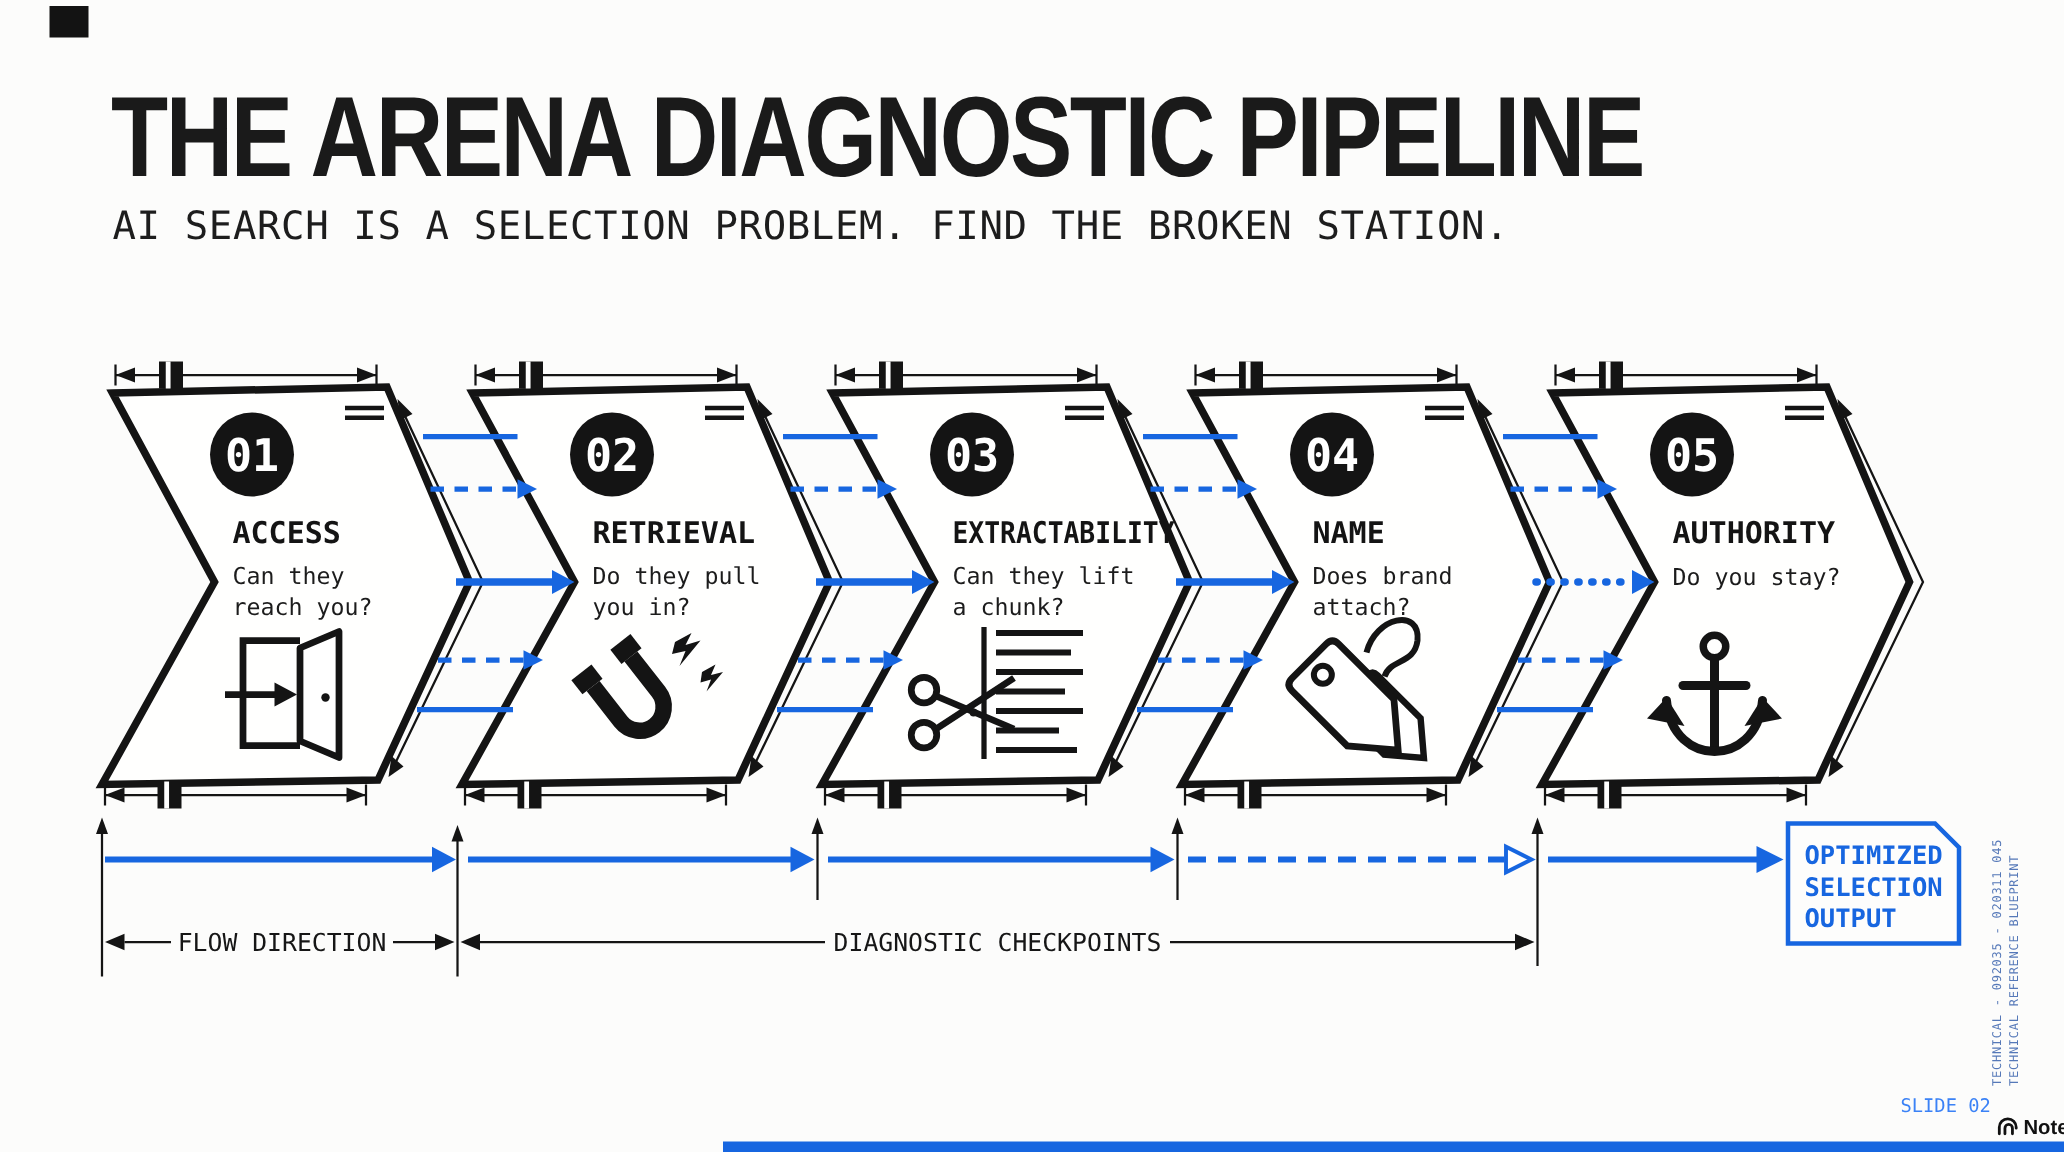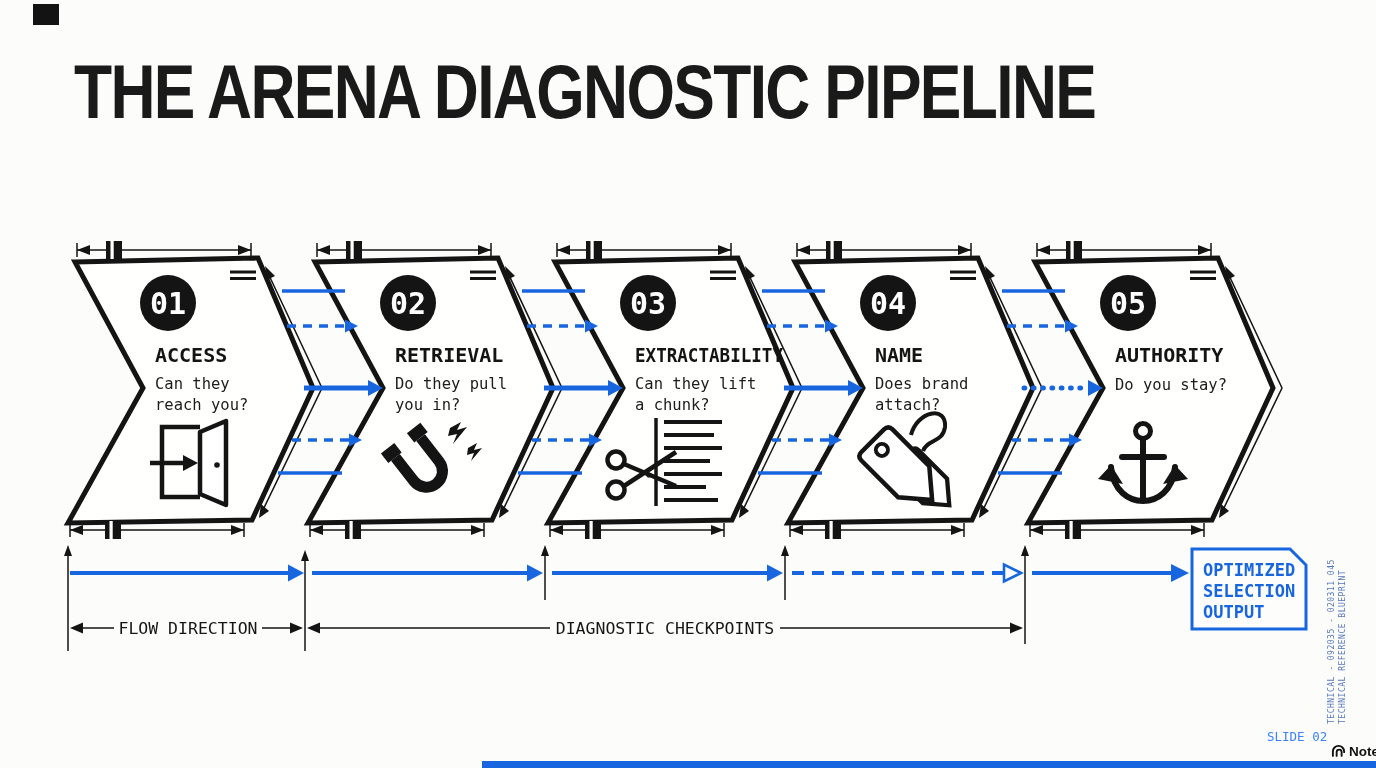--- a/index.html
+++ b/index.html
@@ -40,20 +40,21 @@
   .bottom-bar{position:absolute;left:482px;top:761px;width:894px;height:7px;background:var(--accent);}
 </style>
 </head>
 <body>
 
 <div class="stage">
 
   <div class="corner-box"></div>
 
   <h1 class="title">THE ARENA DIAGNOSTIC PIPELINE</h1>
+  <div class="subtitle">AI SEARCH IS A SELECTION PROBLEM. FIND THE BROKEN STATION.</div>
 
   <svg class="diagram" viewBox="0 0 1376 768">
     <defs>
 
       <g id="st">
         <polygon class="chev" points="7,4 190,0 245,130 184,262 0,265 75,130"></polygon>
 
         <line class="ink-s" x1="162" y1="14" x2="188" y2="14" stroke-width="3"></line>
         <line class="ink-s" x1="162" y1="20.5" x2="188" y2="20.5" stroke-width="3"></line>
 

